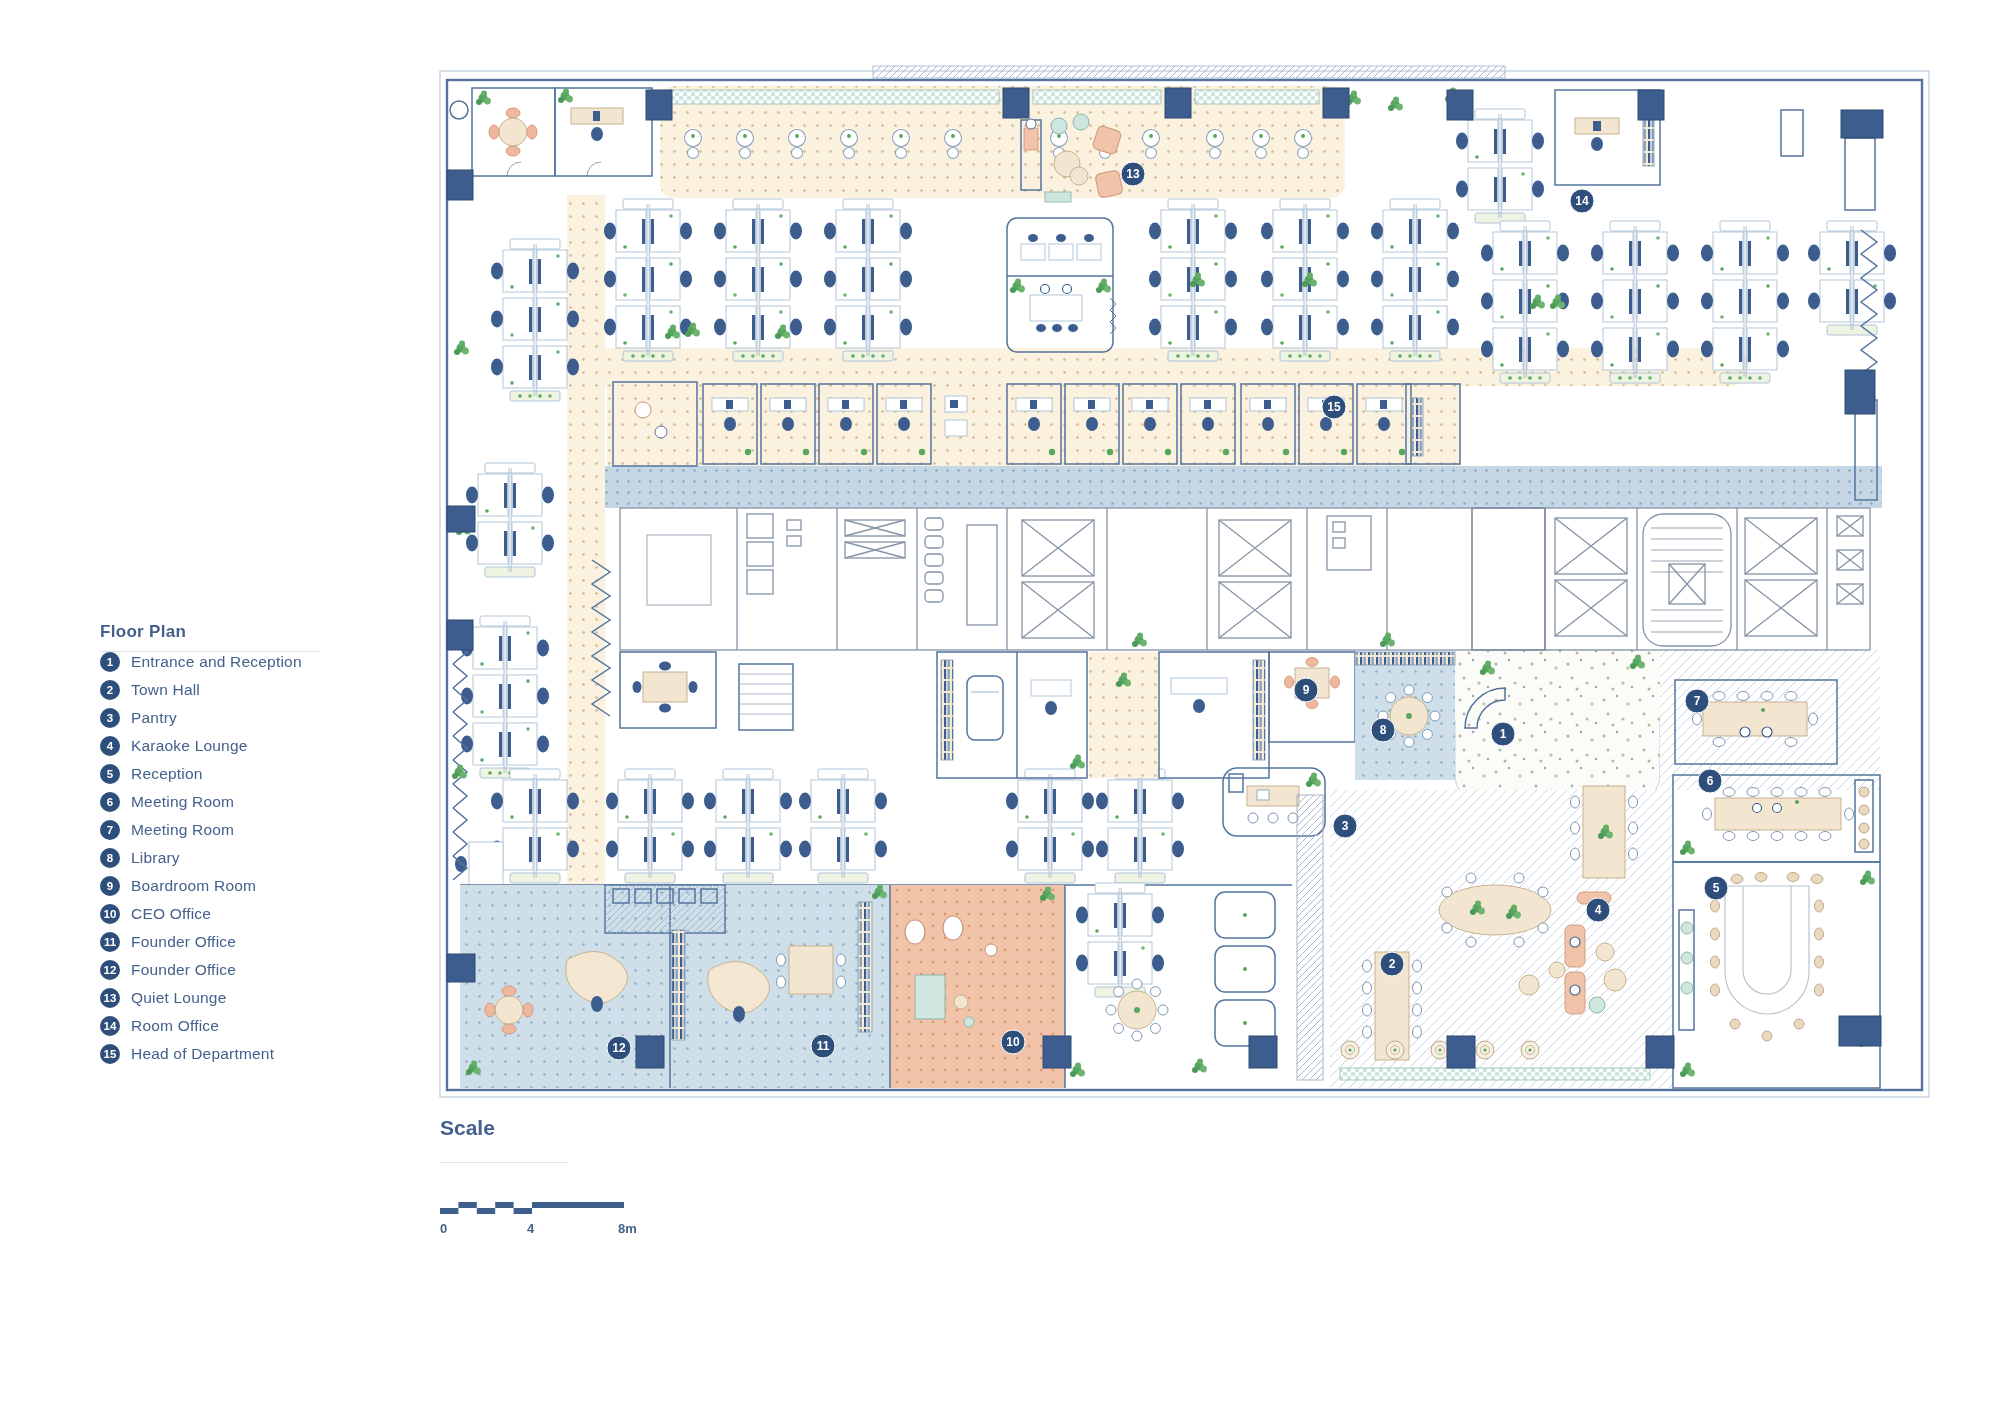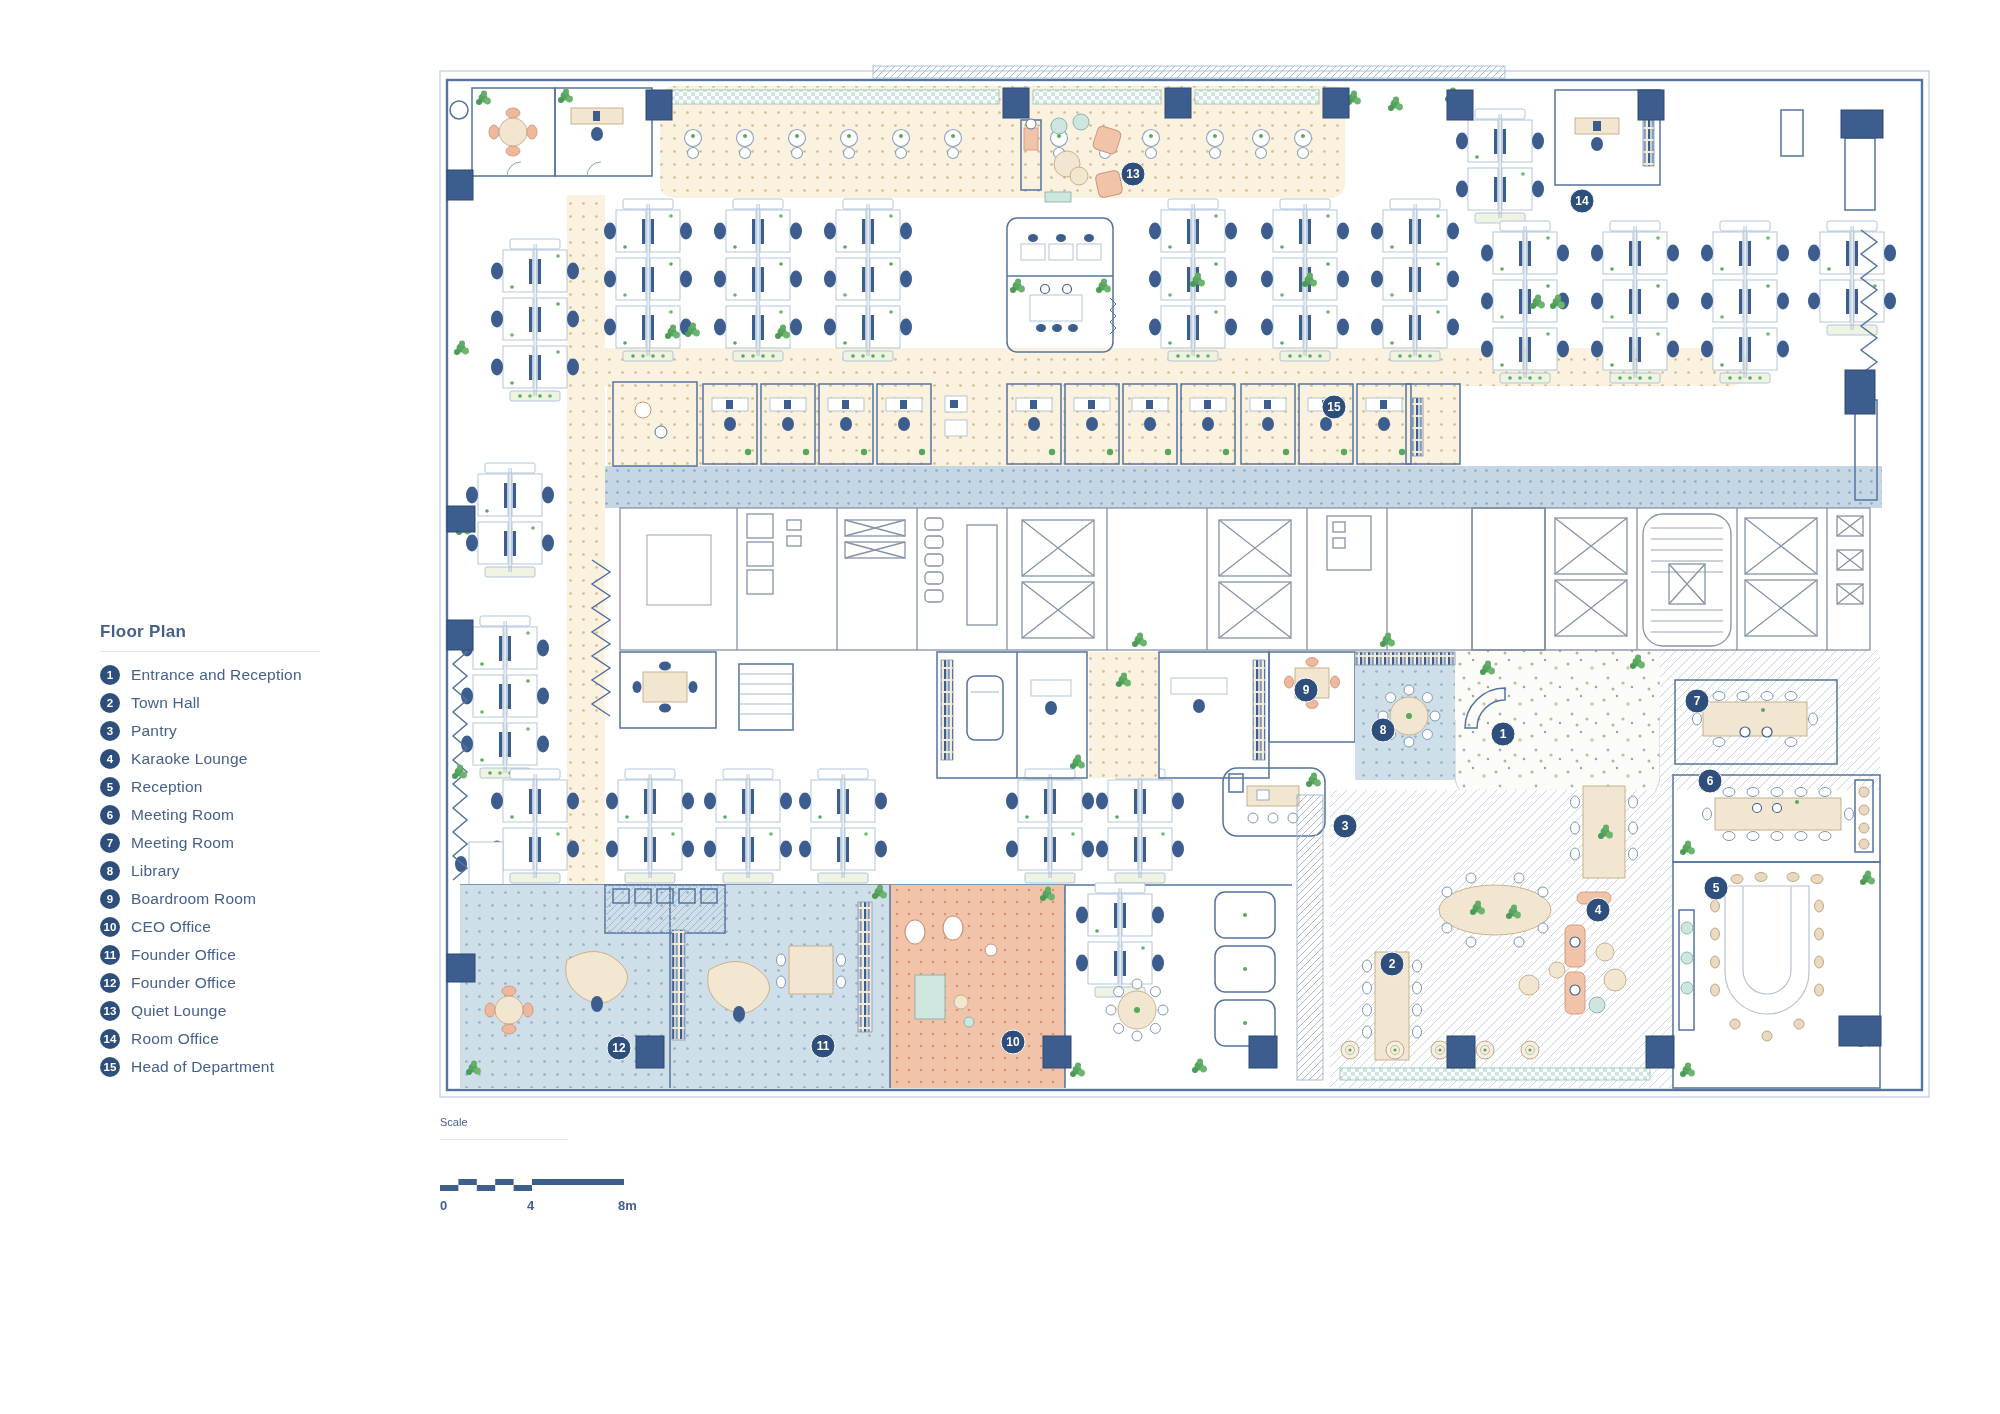--- a/index.html
+++ b/index.html
@@ -7,30 +7,30 @@
     --green:#57a85c; --page:#ffffff;
   }
   *{box-sizing:border-box;margin:0;padding:0}
   html,body{width:2000px;height:1414px;background:var(--page);
     font-family:"Liberation Sans","DejaVu Sans",sans-serif;color:var(--ink);overflow:hidden}
   .page{position:relative;width:2000px;height:1414px;background:var(--page)}
 
   
   .legend{position:absolute;left:100px;top:622px;width:270px}
   .legend h2{font-size:17px;font-weight:700;letter-spacing:.3px;color:var(--ink);
-    padding-bottom:9px;border-bottom:1px solid #dfe3ea;width:220px;margin-bottom:13px}
+    padding-bottom:9px;border-bottom:1px solid #dfe3ea;width:220px;}
   .legend ul{list-style:none}
   .legend li{display:flex;align-items:center;gap:11px;height:20px;margin-bottom:8px}
   .badge{flex:0 0 20px;width:20px;height:20px;border-radius:50%;background:var(--navy);
     color:#fff;font-size:11.5px;font-weight:700;display:flex;align-items:center;justify-content:center}
   .legend .lbl{font-size:15.5px;font-weight:400;letter-spacing:.2px}
 
   
   .scale{position:absolute;left:440px;top:1116px;width:220px}
-  .scale h3{font-size:11px;font-weight:400;color:var(--ink);padding-bottom:11px;
+  .scale h3{font-size:21px;font-weight:700;color:var(--ink);padding-bottom:22px;
     border-bottom:1px solid #e7e3da;width:128px}
   .scale .bar{position:relative;margin-top:36px;height:40px}
   .scale .tick{position:absolute;top:22px;font-size:13px;font-weight:600;color:var(--ink)}
 
   
   .plan{position:absolute;left:437px;top:62px;width:1495px;height:1040px}
   svg text{font-family:"Liberation Sans","DejaVu Sans",sans-serif}
   .wd{fill:#fff;stroke:#a9c0d6;stroke-width:.9}
   .nv{fill:#3c5d8d}
   .wall{stroke:var(--wall);fill:none;stroke-width:1.5}

